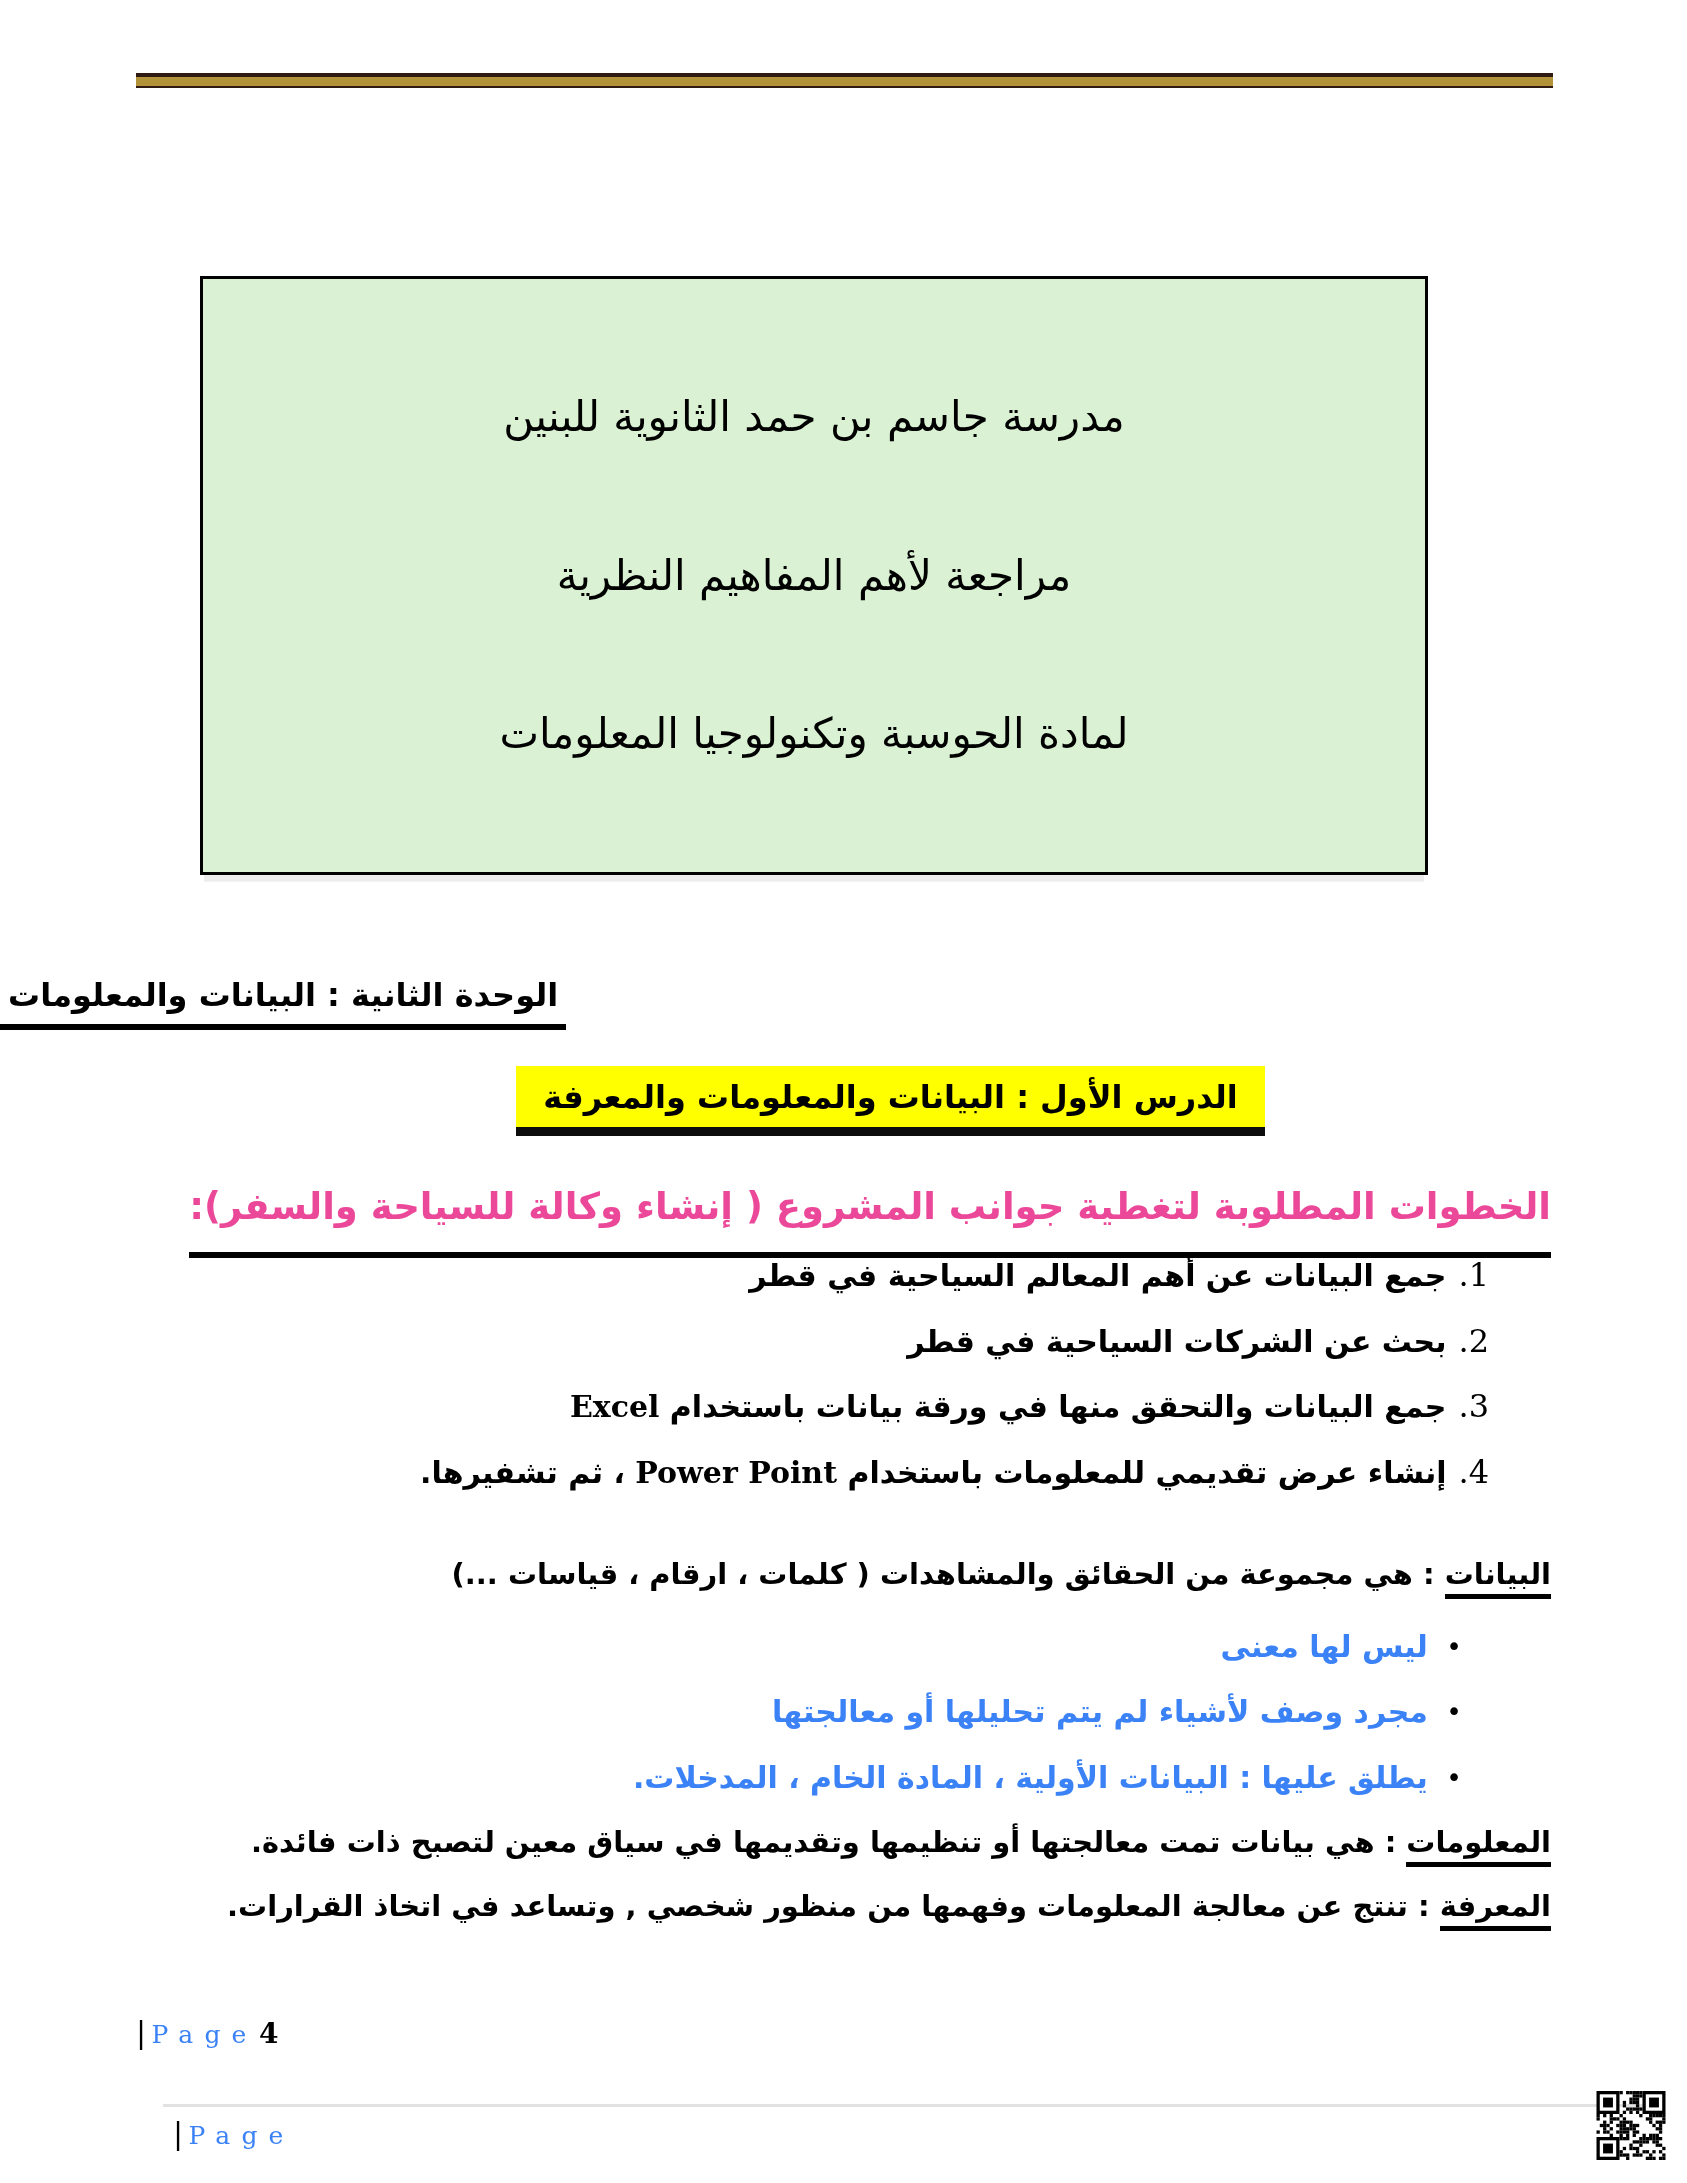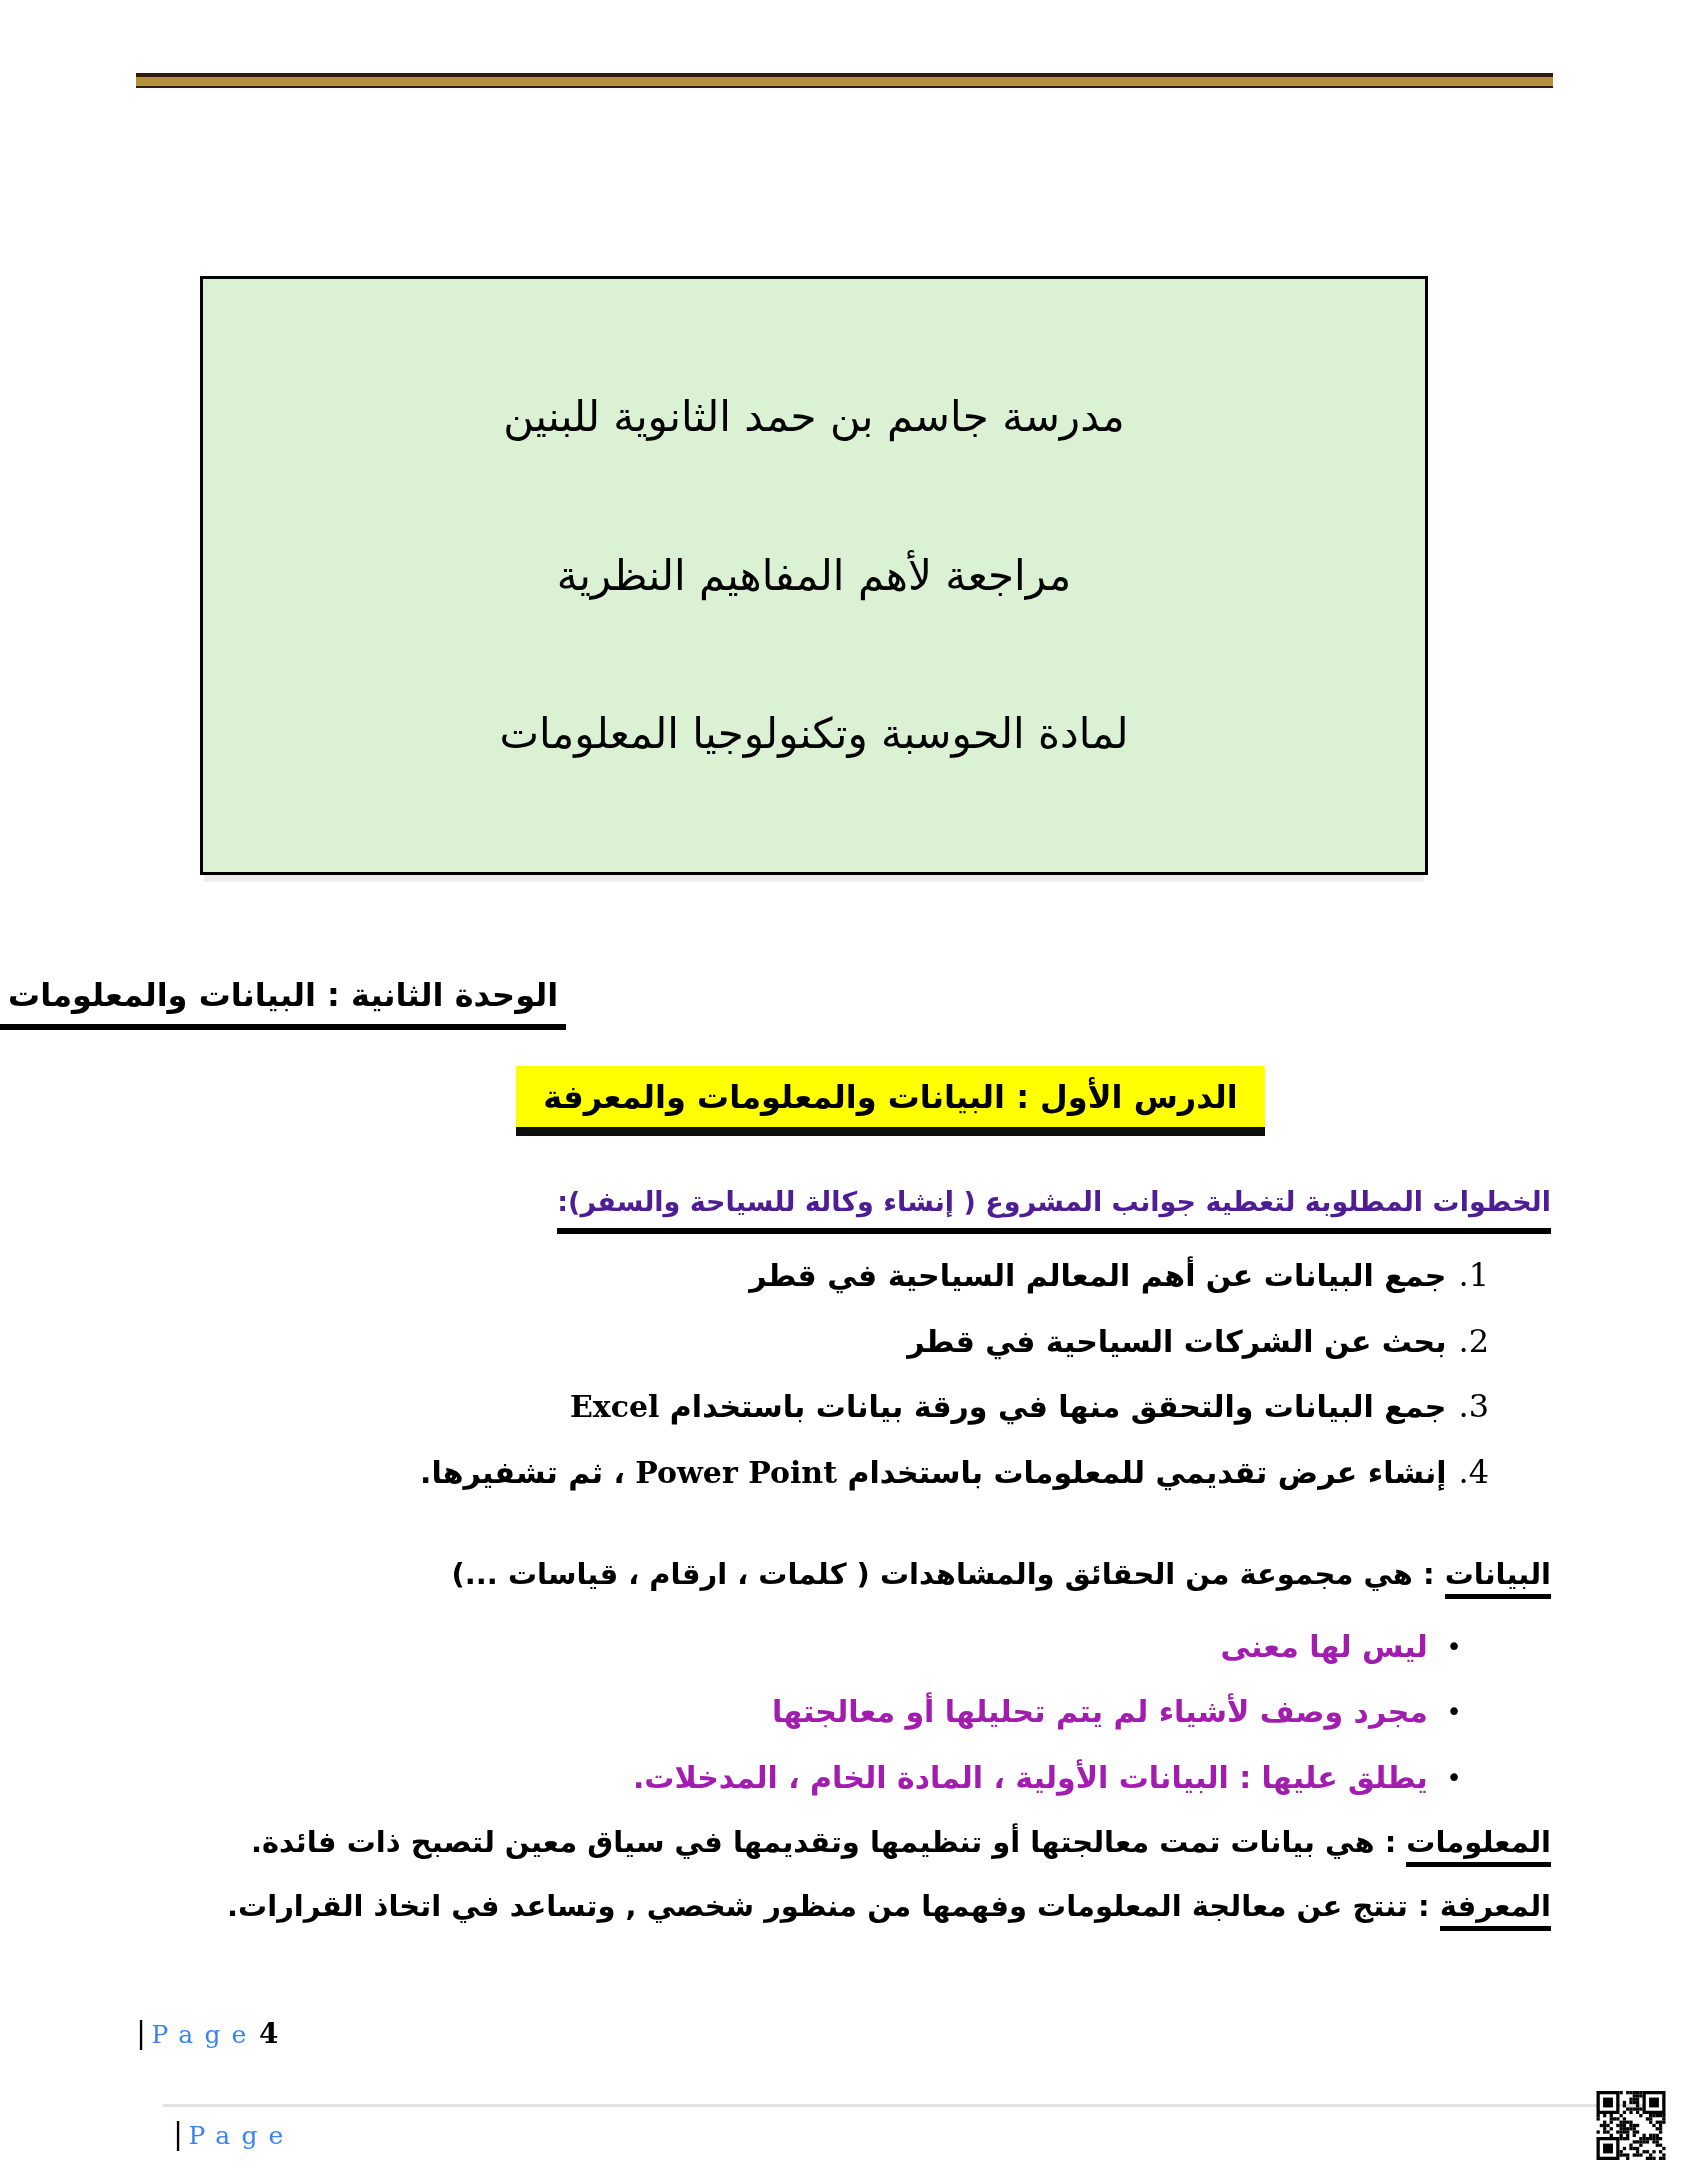--- a/index.html
+++ b/index.html
@@ -23,39 +23,39 @@
     border-bottom:6.6px solid #000;padding:0 8px 10.6px 8px;white-space:nowrap;line-height:1.1;}
 
   
   .lesson-band{position:absolute;left:480px;top:1066px;width:749px;height:61px;
     background:#ffff00;border-bottom:9.3px solid #0d0d0d;
     display:flex;align-items:center;justify-content:center;margin-left:36px;}
   .lesson-band span{font-size:32px;font-weight:bold;color:#000;white-space:nowrap;line-height:1;}
 
   
   .steps-heading{position:absolute;top:1187px;right:136px;text-align:right;}
-  .steps-heading span{display:inline-block;font-size:27px;font-weight:bold;color:#4c1d95;
-    border-bottom:6px solid #000;padding-bottom:11px;white-space:nowrap;line-height:1.1;}
+  .steps-heading span{display:inline-block;font-size:37px;font-weight:bold;color:#ec4899;
+    border-bottom:6px solid #000;padding-bottom:24px;white-space:nowrap;line-height:1.1;}
 
   
   .step{position:absolute;right:198px;display:flex;flex-direction:row;align-items:baseline;
     gap:12px;white-space:nowrap;}
   .step-num{font-family:"DejaVu Serif",serif;font-size:32px;font-weight:normal;color:#000;}
   .step-text{font-size:30px;font-weight:bold;color:#000;line-height:1.2;}
   .latin{font-family:"DejaVu Serif",serif;font-weight:bold;}
 
   
   .def-line{position:absolute;right:136px;white-space:nowrap;font-size:29px;font-weight:bold;color:#000;line-height:1.25;}
   .def-term{border-bottom:5.3px solid #000;padding-bottom:2.6px;}
 
   
   .bullet-item{position:absolute;right:225px;display:flex;flex-direction:row;align-items:center;
     gap:18.5px;white-space:nowrap;}
   .bullet-dot{font-size:26.5px;color:#000;line-height:1;}
-  .bullet-text{font-size:30px;font-weight:bold;color:#a21caf;line-height:1.2;}
+  .bullet-text{font-size:30px;font-weight:bold;color:#3b82f6;line-height:1.2;}
 
   
   .footer-line{position:absolute;direction:ltr;display:flex;align-items:baseline;white-space:nowrap;}
   .footer-1{left:136px;top:2015px;}
   .footer-2{left:173px;top:2116px;}
   .fbar{font-size:30px;color:#000;font-family:"DejaVu Serif",serif;}
   .flabel{font-size:25px;color:#3b82f6;font-family:"DejaVu Serif",serif;letter-spacing:11.2px;margin-left:5.3px;}
   .fnum{font-size:28px;color:#000;font-weight:bold;font-family:"DejaVu Serif",serif;margin-left:1.3px;}
   .footer-rule{position:absolute;left:163px;top:2104px;width:1497px;height:3.3px;background:#e2e2e2;}
 

